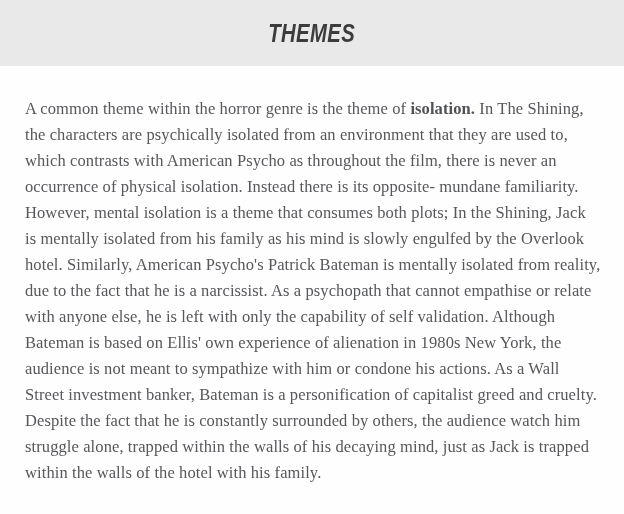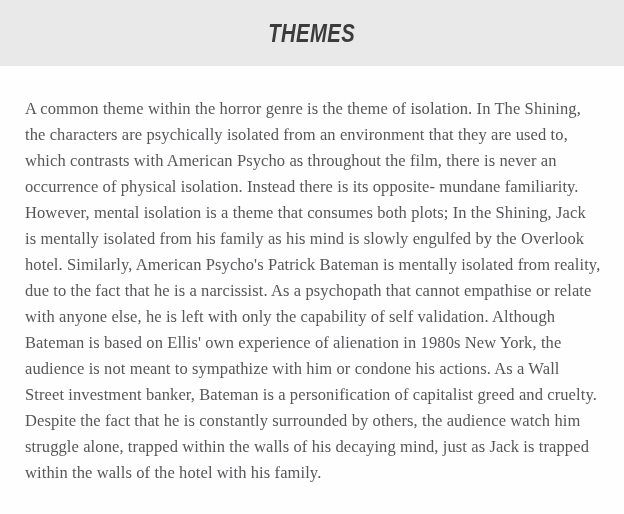--- a/index.html
+++ b/index.html
@@ -49,21 +49,21 @@
   .article-paragraph {
     margin: 0;
     font-family: "Liberation Serif", serif;
     font-size: 16.5px;
     line-height: 26px;
     color: #56575a;
     text-align: left;
     letter-spacing: 0.1px;
   }
   .article-paragraph strong {
-    font-weight: 400;
+    font-weight: 700;
     color: #505155;
   }
 </style>
 </head>
 <body>
 
 <div class="page">
 
   <header class="header-band">
     <h1 class="page-title">THEMES</h1>

